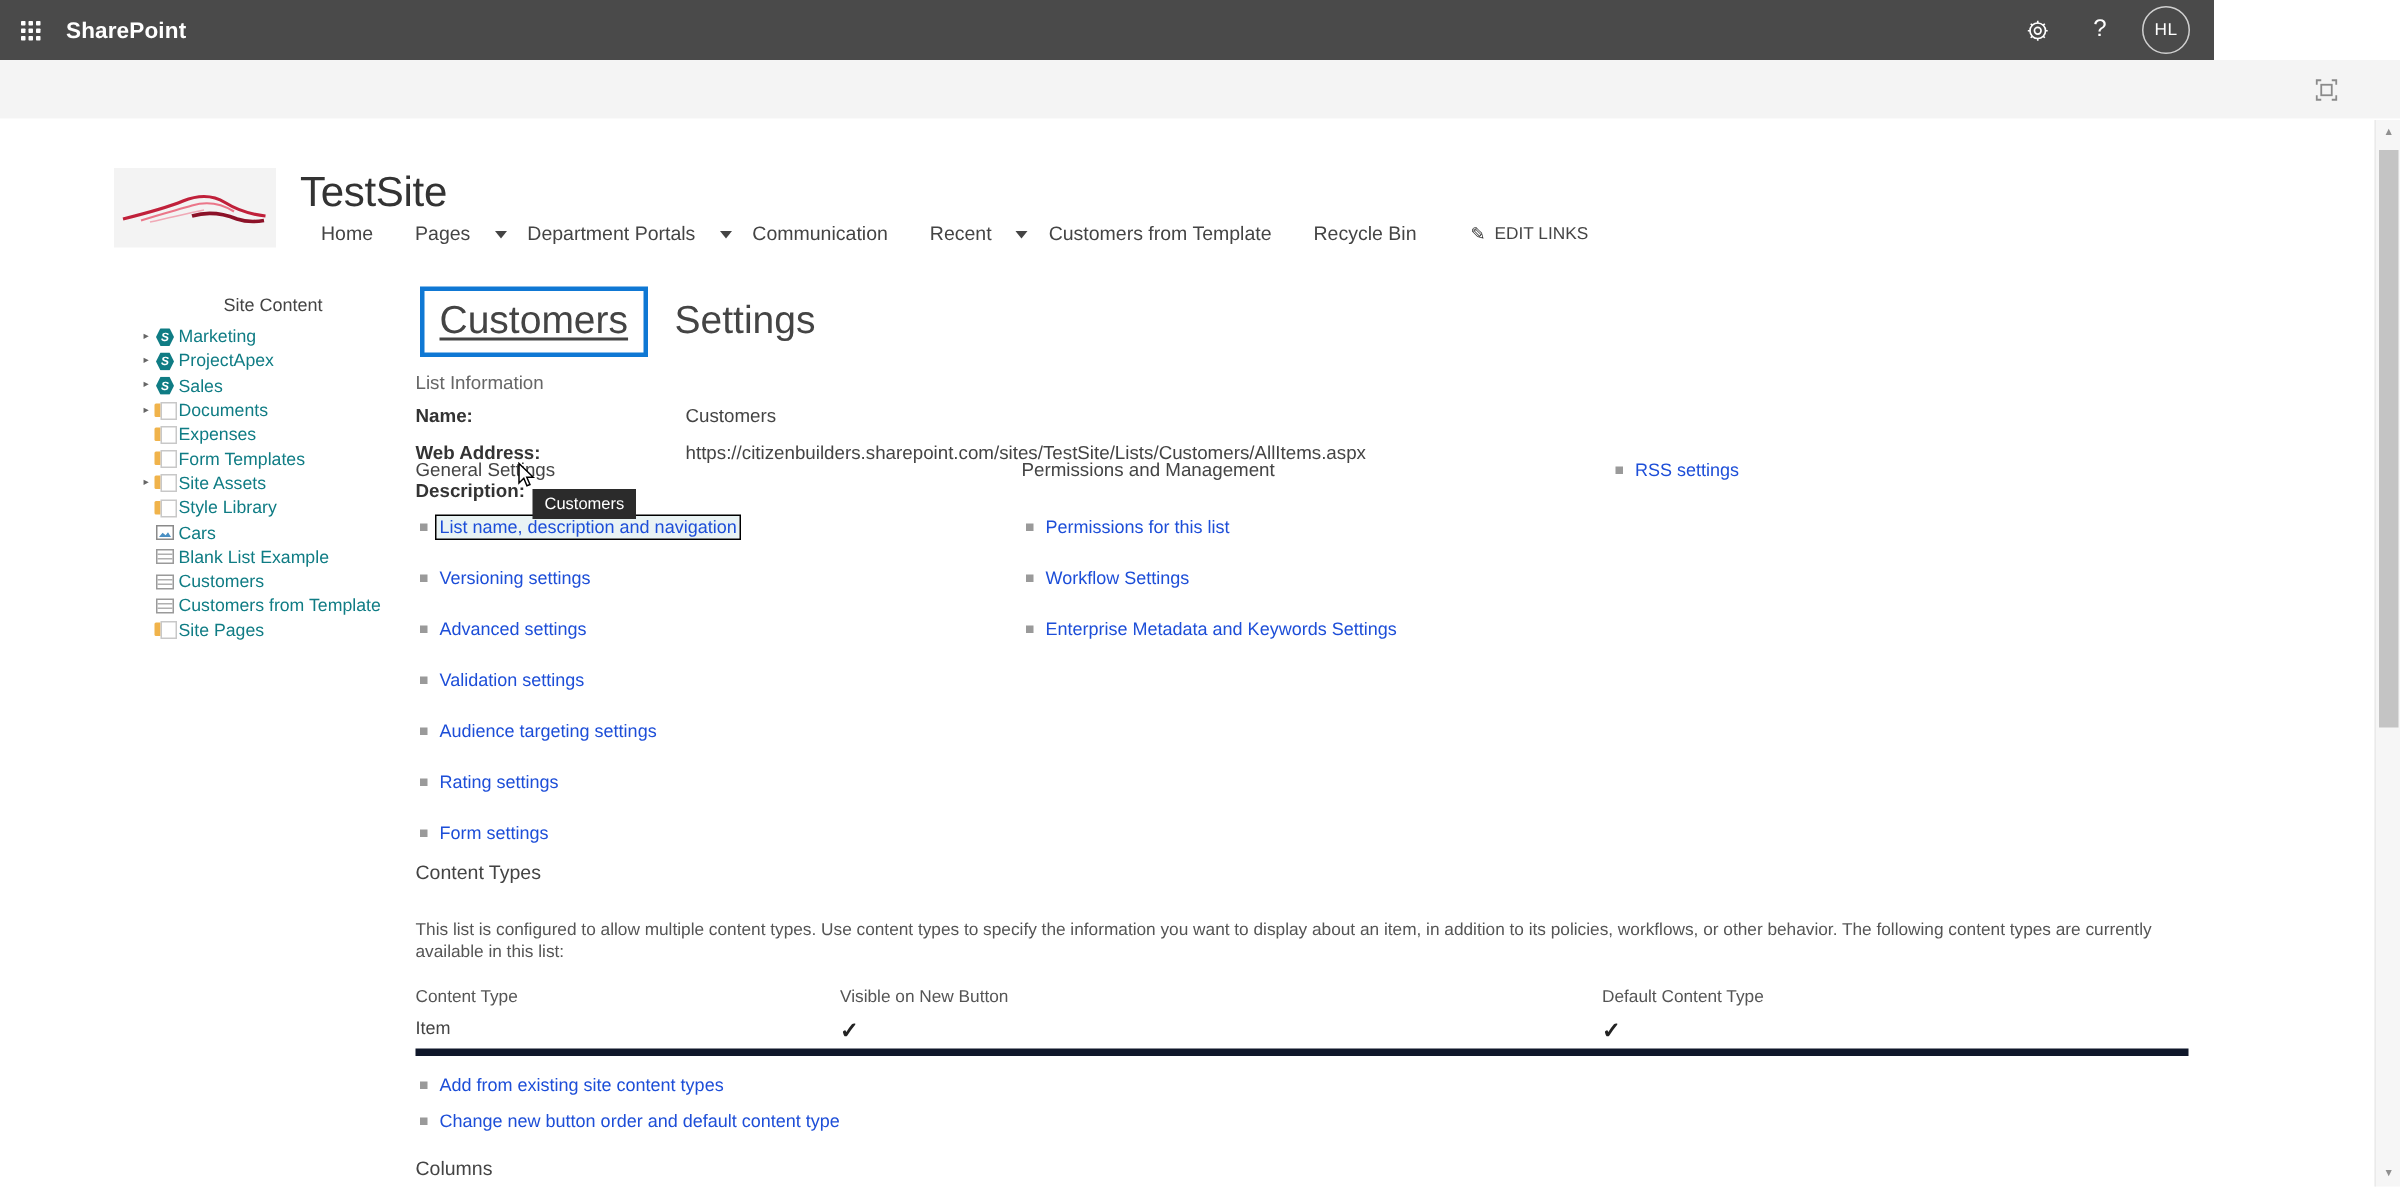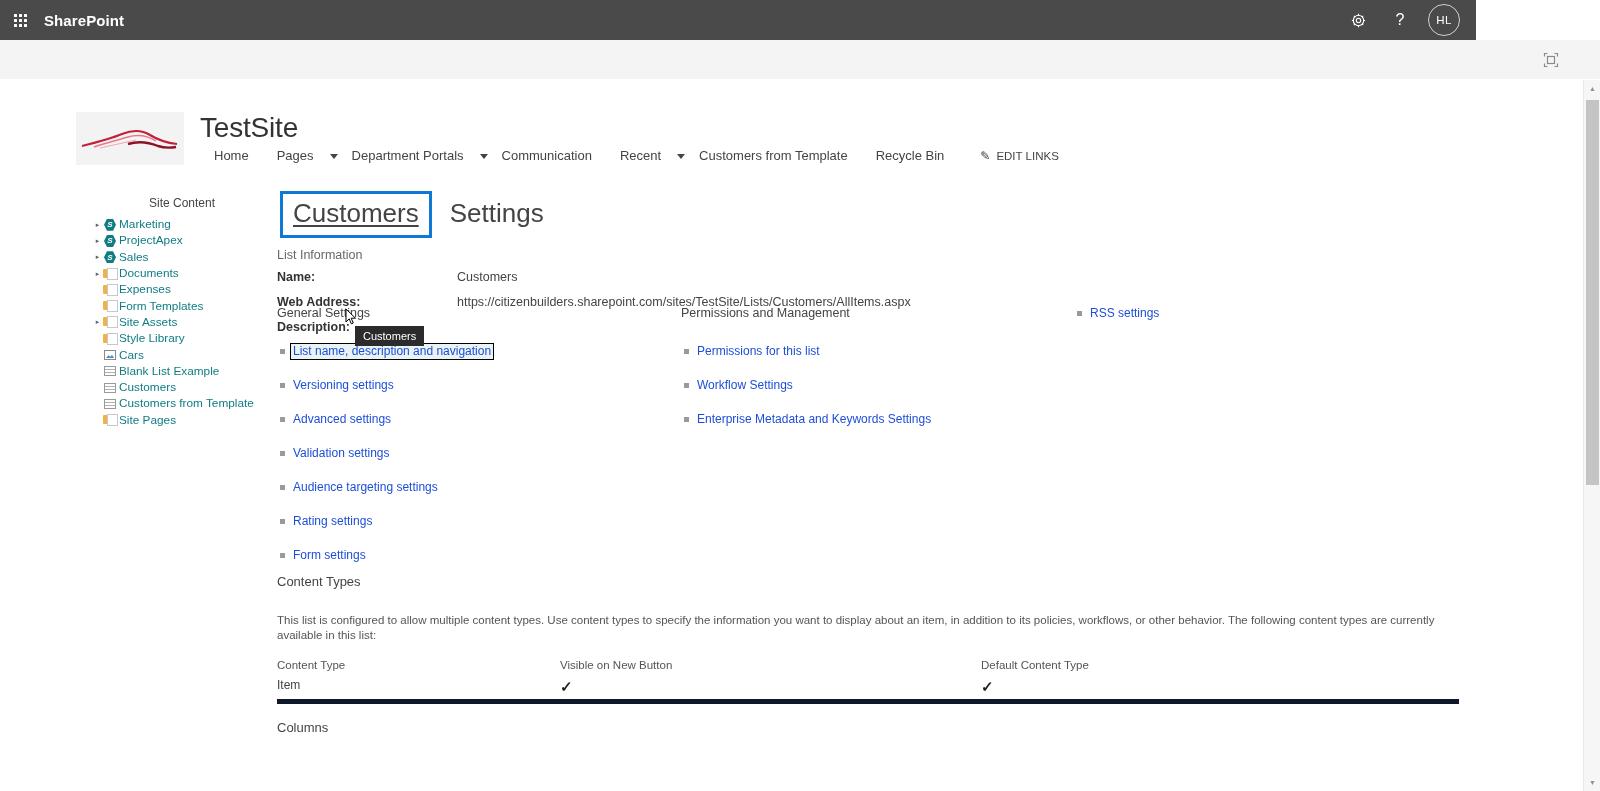--- a/index.html
+++ b/index.html
@@ -237,21 +237,21 @@
   
   .sect-ct { position: absolute; left: 0; top: 398px; width: 1182px; }
   .ct-title { font-size: 13px; color: #444444; margin-bottom: 24px; }
   .ct-desc { font-size: 11.5px; color: #555555; line-height: 15px; margin-bottom: 16px; }
   .ct-table { width: 1182px; position: relative; }
   .ct-head { position: relative; height: 19px; font-size: 11.5px; color: #555555; }
   .ct-body { position: relative; height: 26px; font-size: 12px; color: #444444;
              border-bottom: 5px solid #0f172a; }
   .c-a { position: absolute; left: 0; }
   .c-b { position: absolute; left: 283px; }
-  .c-c { position: absolute; left: 704px; }
+  .c-c { position: absolute; left: 791px; }
   .chk { font-size: 15px; color: #222222; font-weight: bold; }
 
   .ct-links { margin-top: 12px; }
   .ct-links .linkrow { margin-bottom: 9px; }
   .cols-title { font-size: 13px; color: #444444; margin-top: 16px; }
 
   
   .scrollbar {
     position: absolute; right: 0; top: 80px;
     width: 17px; height: 711px; background: #f6f6f6;
@@ -529,20 +529,30 @@
             <span class="c-b">Visible on New Button</span>
             <span class="c-c">Default Content Type</span>
           </div>
           <div class="ct-body">
             <span class="c-a">Item</span>
             <span class="c-b chk">✓</span>
             <span class="c-c chk">✓</span>
           </div>
         </div>
 
+        <div class="ct-links">
+          <div class="linkrow">
+              <span class="bullet"></span>
+              <span class="slink">Add from existing site content types</span>
+            </div>
+          <div class="linkrow">
+              <span class="bullet"></span>
+              <span class="slink">Change new button order and default content type</span>
+            </div>
+        </div>
 
         <div class="cols-title">Columns</div>
       </div>
 
     </div>
   </div>
 
   <div class="cursor-arrow">
     <svg width="12" height="18" viewBox="0 0 12 18">
       <path d="M1 1 L1 14 L4.2 10.8 L6.3 15.8 L8.3 15 L6.2 10.2 L10.5 10.2 Z" fill="#ffffff" stroke="#000000" stroke-width="1"></path>

